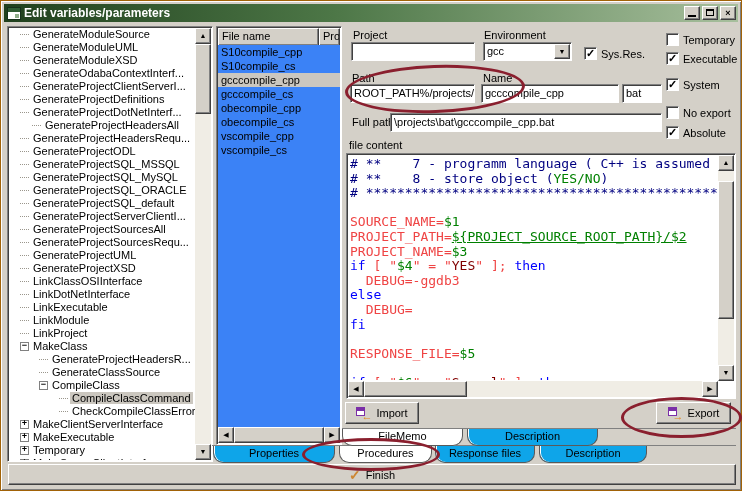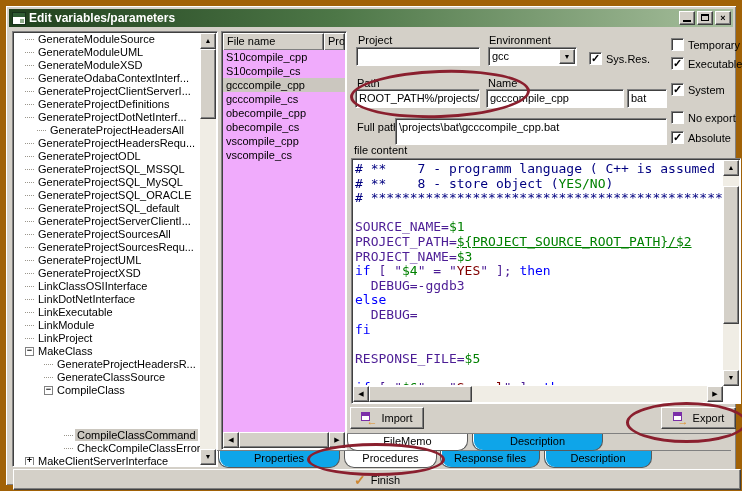--- a/index.html
+++ b/index.html
@@ -1,19 +1,19 @@
 <!DOCTYPE html>
 <html><head>
 <meta charset="utf-8">
 <style>
   * { box-sizing: border-box; margin:0; padding:0; }
   html,body { width:742px; height:491px; overflow:hidden; background:#d4d0c8;
               font-family:"Liberation Sans", sans-serif; }
   .dialog { position:absolute; left:0; top:0; width:742px; height:491px;
-            background:#d4d0c8; border:6px solid #a16207;
+            background:#d4d0c8; border:1px solid #a16207;
             box-shadow: inset 1px 1px 0 #ffffff, inset -1px -1px 0 #808080; }
   .sunken { background:#fff; border:1px solid; border-color:#808080 #fff #fff #808080;
             box-shadow: inset 1px 1px 0 #404040; }
   .raised { background:#d4d0c8; border:1px solid; border-color:#fff #404040 #404040 #fff;
             box-shadow: inset -1px -1px 0 #808080; }
   .lbl { position:absolute; font-size:11px; color:#000; white-space:nowrap; }
   .field { position:absolute; font-size:11px; padding:2px 3px; white-space:nowrap; overflow:hidden; }
 
   
   .titlebar { position:absolute; left:3px; top:3px; right:3px; height:18px;
@@ -41,21 +41,21 @@
   
   .vscroll { position:absolute; top:1px; right:1px; bottom:1px; width:16px; background:#f0ede5; }
   .hscroll { position:absolute; left:1px; bottom:1px; height:16px; background:#f0ede5; }
   .sbtn { position:absolute; width:16px; height:16px; font-size:7px; line-height:14px; text-align:center; color:#000; }
   .sthumb { position:absolute; }
 
   
   .list-panel { position:absolute; left:215px; top:25px; width:126px; height:419px; overflow:hidden; }
   .list-head { position:absolute; left:1px; top:1px; right:1px; height:17px; display:flex; }
   .hcell { height:18px; font-size:11px; line-height:15px; padding-left:3px; white-space:nowrap; overflow:hidden; }
-  .list-rows { position:absolute; left:1px; top:18px; right:1px; bottom:17px; background:#f0abfc; overflow:hidden; }
+  .list-rows { position:absolute; left:1px; top:18px; right:1px; bottom:17px; background:#3b82f6; overflow:hidden; }
   .list-row { height:14px; font-size:11px; line-height:14px; padding-left:3px; white-space:nowrap; }
   .list-row.sel { background:#cbc7bf; }
 
   
   .combo-btn { position:absolute; right:1px; top:1px; bottom:1px; width:16px; font-size:7px; line-height:14px; text-align:center; }
   .cb { position:absolute; display:flex; align-items:center; gap:4px; font-size:11px; white-space:nowrap; }
   .cb .box { width:13px; height:13px; background:#fff; border:1px solid; border-color:#808080 #fff #fff #808080;
              box-shadow: inset 1px 1px 0 #404040; font:bold 11px/11px "Liberation Sans",sans-serif; text-align:center; color:#000; }
   .cb-sysres   { left:583px; top:46px; }
   .cb-temporary{ left:665px; top:32px; }
@@ -63,21 +63,21 @@
   .cb-system   { left:665px; top:77px; }
   .cb-noexport { left:665px; top:105px; }
   .cb-absolute { left:665px; top:125px; }
 
   
   .content-box { position:absolute; left:345px; top:152px; width:390px; height:246px; }
   .code { position:absolute; left:3px; top:2px; right:18px; bottom:18px; overflow:hidden;
           font-family:"DejaVu Sans Mono",monospace; font-size:13px; }
   .code-line { height:14.6px; white-space:pre; }
   .sg-c { color:#000080; } .sg-k { color:#0000ff; } .sg-v { color:#008000; }
-  .sg-vu { color:#008000; text-decoration:underline; } .sg-s { color:#800000; } .sg-p { color:#4c1d95; }
+  .sg-vu { color:#008000; text-decoration:underline; } .sg-s { color:#800000; } .sg-p { color:#ef4444; }
 
   
   .btn { position:absolute; font-size:11px; text-align:center; display:flex; align-items:center; justify-content:center; gap:5px; }
   .io-icon { position:relative; width:15px; height:13px; display:inline-block; }
   .io-icon .win { position:absolute; left:0; top:0; width:9px; height:9px; background:#fff; border:1px solid #7b2fa8; }
   .io-icon .win::before { content:""; position:absolute; left:0; top:0; right:0; height:3px; background:#7b2fa8; }
   .io-icon .arrow { position:absolute; right:-1px; bottom:-2px; color:#e08a1e; font-weight:bold; font-size:11px; line-height:11px; }
   .check-icon { color:#cd8733; font-weight:bold; font-size:14px; line-height:14px; }
 
   
@@ -130,21 +130,21 @@
         <div class="tree-row" style="padding-left: 11px;"><span class="dots"></span><span class="tlabel">GenerateProjectXSD</span></div>
         <div class="tree-row" style="padding-left: 11px;"><span class="dots"></span><span class="tlabel">LinkClassOSIInterface</span></div>
         <div class="tree-row" style="padding-left: 11px;"><span class="dots"></span><span class="tlabel">LinkDotNetInterface</span></div>
         <div class="tree-row" style="padding-left: 11px;"><span class="dots"></span><span class="tlabel">LinkExecutable</span></div>
         <div class="tree-row" style="padding-left: 11px;"><span class="dots"></span><span class="tlabel">LinkModule</span></div>
         <div class="tree-row" style="padding-left: 11px;"><span class="dots"></span><span class="tlabel">LinkProject</span></div>
         <div class="tree-row" style="padding-left: 11px;"><span class="exp">−</span><span class="tlabel">MakeClass</span></div>
         <div class="tree-row" style="padding-left: 30px;"><span class="dots"></span><span class="tlabel">GenerateProjectHeadersR...</span></div>
         <div class="tree-row" style="padding-left: 30px;"><span class="dots"></span><span class="tlabel">GenerateClassSource</span></div>
         <div class="tree-row" style="padding-left: 30px;"><span class="exp">−</span><span class="tlabel">CompileClass</span></div>
-        <div class="tree-row sel" style="padding-left: 50px; margin-top: 32px;"><span class="dots"></span><span class="tlabel">CompileClassCommand</span></div>
+        <div class="tree-row sel" style="padding-left: 50px;"><span class="dots"></span><span class="tlabel">CompileClassCommand</span></div>
         <div class="tree-row" style="padding-left: 50px;"><span class="dots"></span><span class="tlabel">CheckCompileClassError</span></div>
         <div class="tree-row" style="padding-left: 11px;"><span class="exp">+</span><span class="tlabel">MakeClientServerInterface</span></div>
         <div class="tree-row" style="padding-left: 11px;"><span class="exp">+</span><span class="tlabel">MakeExecutable</span></div>
         <div class="tree-row" style="padding-left: 11px;"><span class="exp">+</span><span class="tlabel">Temporary</span></div>
         <div class="tree-row" style="padding-left: 11px;"><span class="exp">+</span><span class="tlabel">MakeServerClientInterf...</span></div>
       </div>
     <div class="vscroll">
       <div class="sbtn raised" style="top:0;">▲</div>
       <div class="sthumb raised" style="top:16px; height:70px; left:0; right:0;"></div>
       <div class="sbtn raised" style="bottom:0;">▼</div>
@@ -185,21 +185,21 @@
   <div class="lbl" style="left:351px; top:71px;">Path</div>
   <div class="field sunken" style="left:349px; top:83px; width:125px; height:19px;">ROOT_PATH%/projects/bat</div>
 
   <div class="lbl" style="left:482px; top:71px;">Name</div>
   <div class="field sunken" style="left:480px; top:83px; width:138px; height:19px;">gcccompile_cpp</div>
 
   <div class="lbl" style="left:623px; top:87px;">Ext.</div>
   <div class="field sunken" style="left:621px; top:83px; width:40px; height:19px;">bat</div>
 
   <div class="lbl" style="left:351px; top:115px;">Full path</div>
-  <div class="field sunken" style="left:389px; top:112px; width:272px; height:27px;">\projects\bat\gcccompile_cpp.bat</div>
+  <div class="field sunken" style="left:389px; top:112px; width:272px; height:19px;">\projects\bat\gcccompile_cpp.bat</div>
 
   <div class="lbl" style="left:348px; top:138px;">file content</div>
 
   <div id="checkboxes">
       <div class="cb cb-sysres">
         <span class="box">✓</span>
         <span>Sys.Res.</span>
       </div>
       <div class="cb cb-temporary">
         <span class="box"></span>

